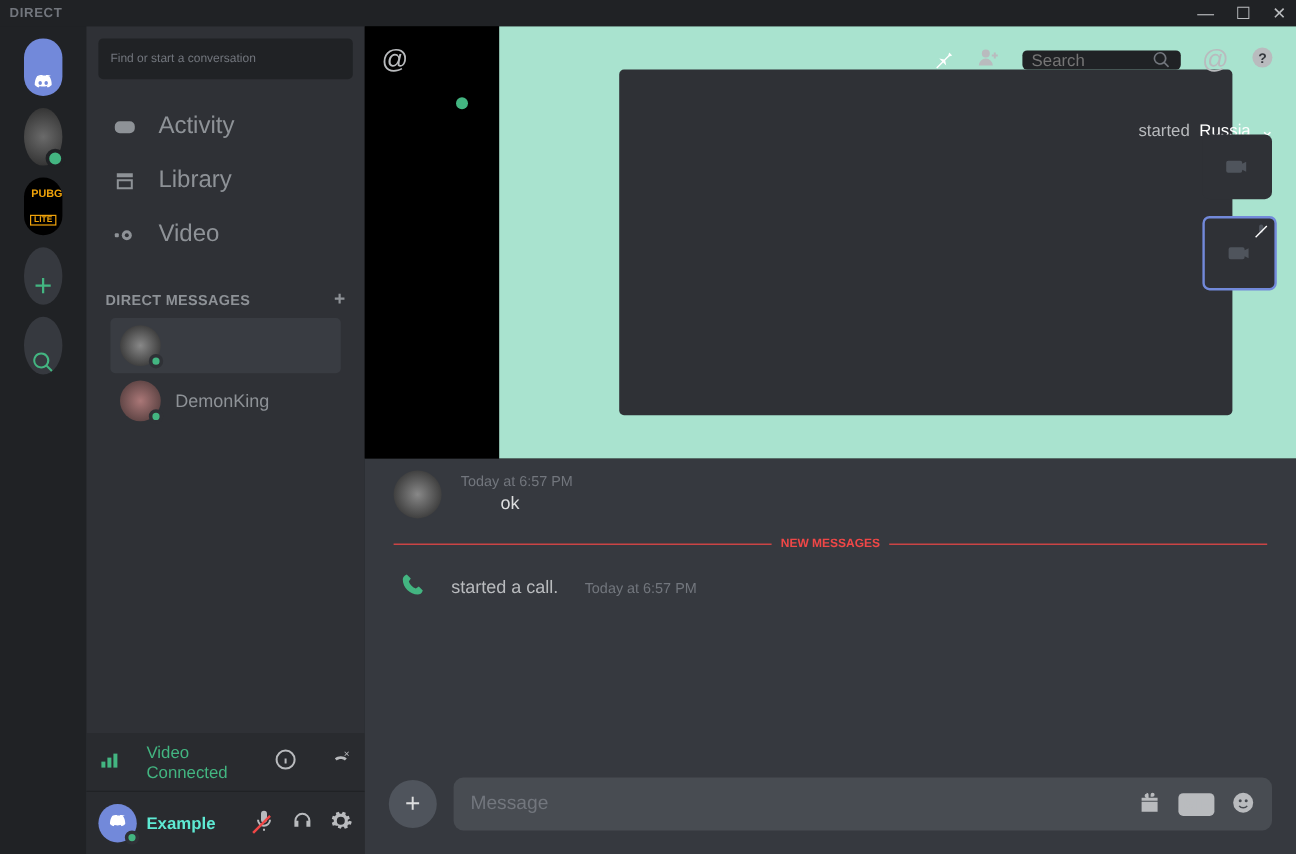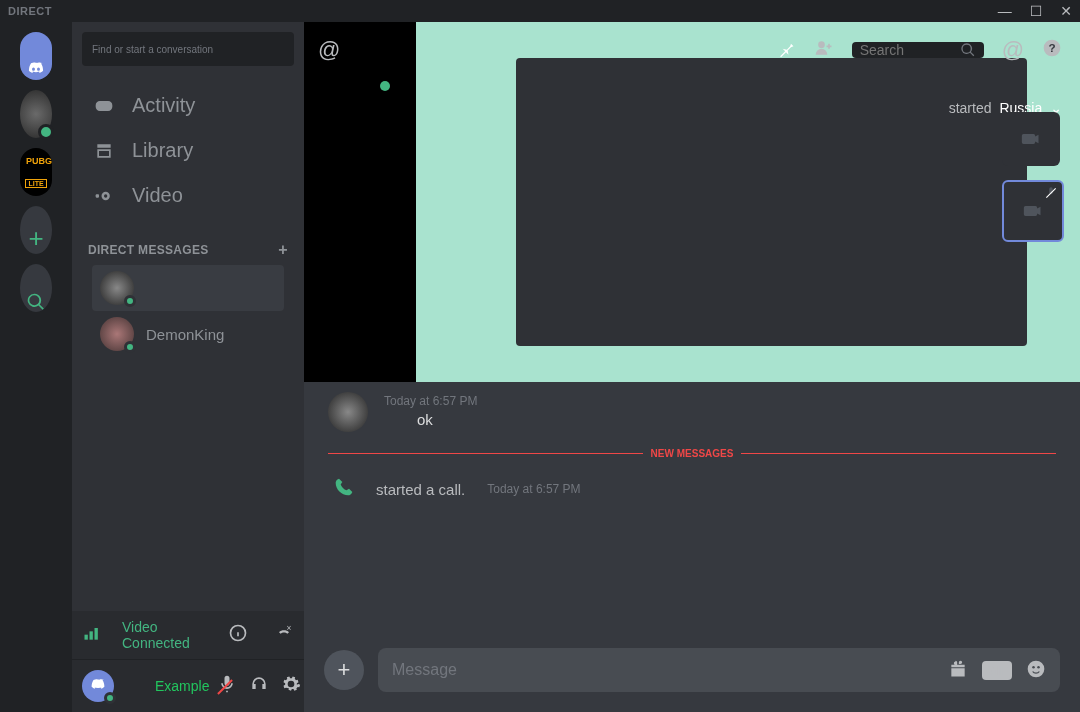--- a/index.html
+++ b/index.html
@@ -45,21 +45,21 @@
 .avatar .dot { position:absolute; right:-2px; bottom:-2px; width:12px; height:12px; background:#43b581; border-radius:50%; border:3px solid #2f3136; }
 
 .bottom-block { margin-top:auto; }
 .voice-status { background:#292b2f; padding:8px 10px; display:flex; align-items:center; gap:20px; border-bottom:1px solid #202225; }
 .voice-status .sig { color:#43b581; }
 .voice-status .label { color:#43b581; font-size:14px; font-weight:500; flex:1;}
 .voice-status .ic2 { color:#b9bbbe; cursor:pointer; margin-left:6px; }
 
 .user-panel { background:#292b2f; padding:6px 10px; display:flex; align-items:center; gap:8px; height:52px;}
 .user-panel .avatar { width:32px; height:32px; }
-.user-panel .name { font-size:14px; font-weight:400; color:#22c55e;margin-left:33px;}
+.user-panel .name { font-size:14px; font-weight:700; color:#5eead4;}
 .user-panel .ctrls { margin-left:auto; display:flex; gap:12px; color:#b9bbbe; }
 .mic-muted { position:relative; color:#b9bbbe; }
 .mic-muted::after { content:""; position:absolute; left:-2px; top:50%; width:20px; height:2px; background:#f04747; transform:rotate(-45deg);}
 
 
 .chat { flex:1; background:#36393f; display:flex; flex-direction:column; position:relative; }
 
 .video-overlay { position:absolute; top:0; left:0; right:0; height:360px; background:#000; z-index:5; display:flex; }
 .video-overlay .share { flex:1; background:linear-gradient(#a9e3cf,#a9e3cf); position:relative; margin-left:112px; }
 .video-overlay .share::before { content:""; position:absolute; inset:10% 8% 10% 15%; background:#2f3136; border-radius:4px;}

